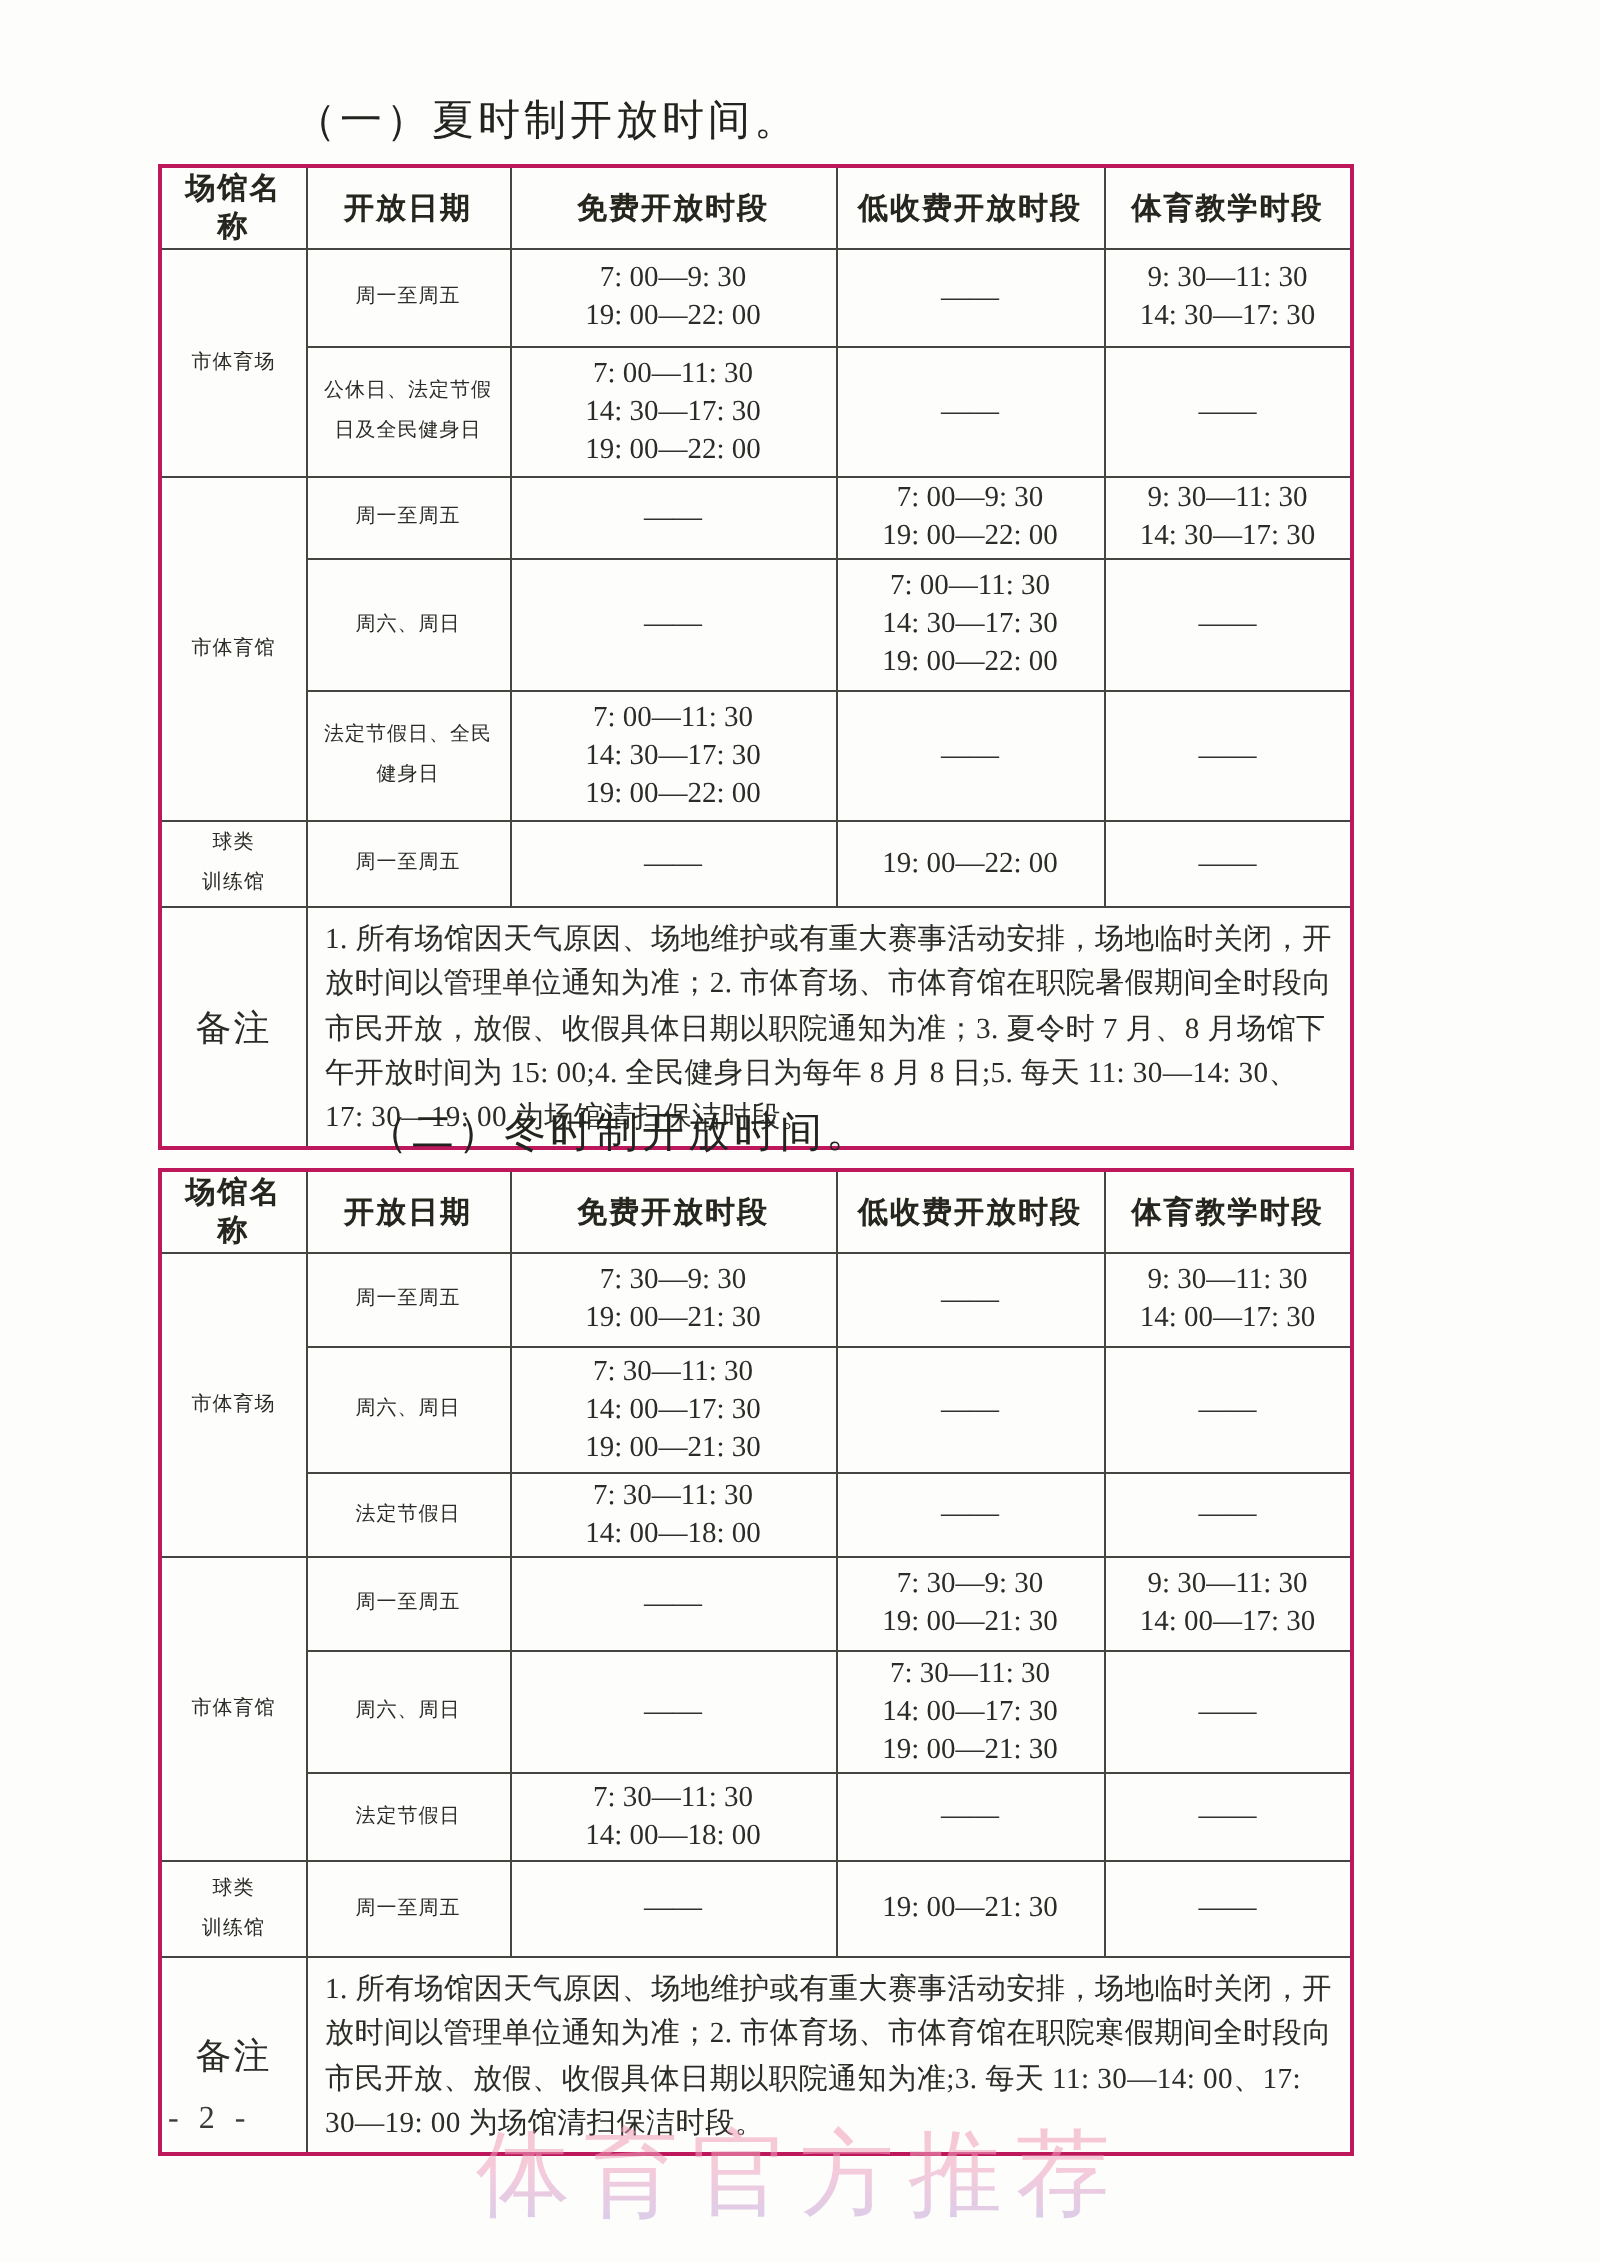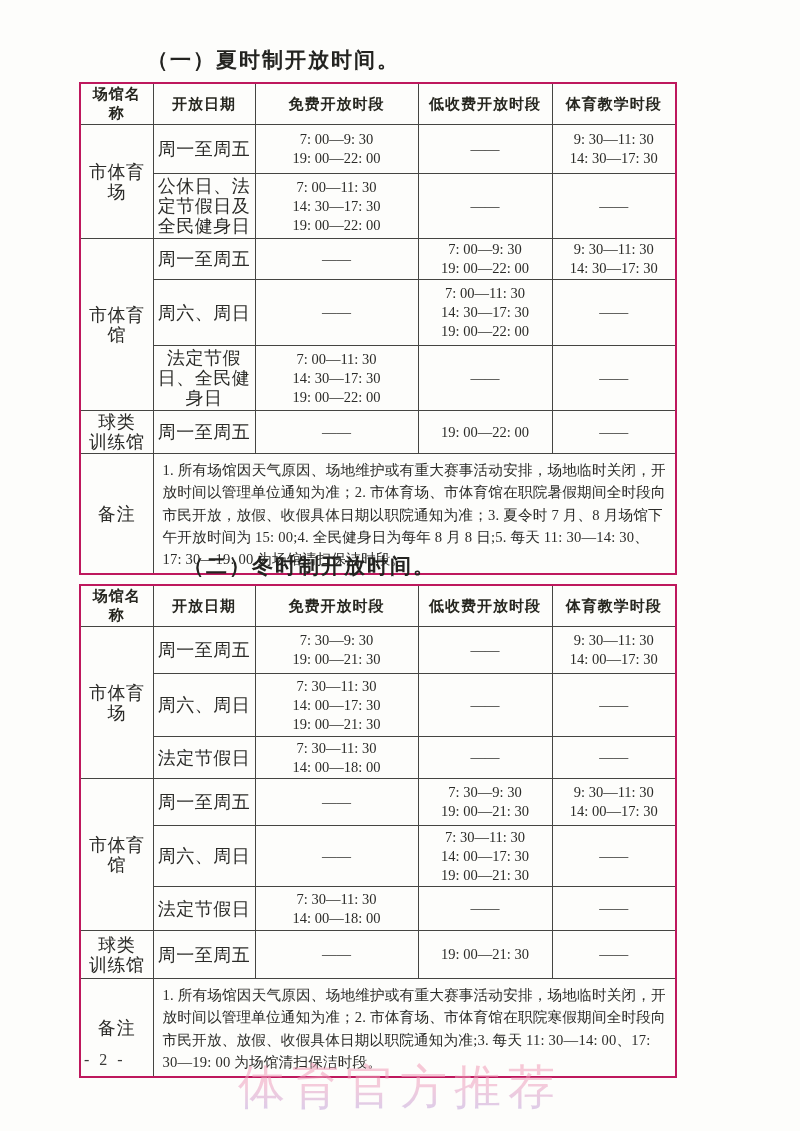--- a/index.html
+++ b/index.html
@@ -10,21 +10,21 @@
   .sheet {
     position:relative;
     width:800px; height:1131px;
     margin:0 auto;
     background:#fdfdfb;
     overflow:hidden;
     color:#2b2b28;
   }
   .sec-title {
     position:absolute; left:147px;
-    font-size:21px; font-weight:bold;
+    font-size:21px; font-weight:normal;
     letter-spacing:2px; color:#232320;
     white-space:nowrap;
   }
   #title-summer { top:46px; }
   #title-winter { top:552px;margin-left:36px; }
 
   table.sched {
     position:absolute; left:79px;
     width:596px;
     border-collapse:collapse; table-layout:fixed;
@@ -36,21 +36,21 @@
     border:1px solid #454542;
     text-align:center; vertical-align:middle;
     padding:1px 4px;
     font-weight:normal;
     color:#2b2b28;
     overflow:hidden;
   }
   .sched th {
     font-size:15px; font-weight:bold; letter-spacing:1px; color:#26261f;
   }
-  .venue-cell, .dates-cell { font-size:18px; line-height:20px; letter-spacing:0.5px; }
+  .venue-cell, .dates-cell { font-size:10px; line-height:20px; letter-spacing:0.5px; }
   .ln { font-size:14.5px; line-height:19px; white-space:nowrap; }
   .notes-label { font-size:18px; letter-spacing:1px; }
   .notes-cell {
     text-align:left !important;
     font-size:14.6px; line-height:22.3px;
     padding:5px 8px 3px 9px !important;
     letter-spacing:0.2px;
     color:#28281f;
   }
   .page-number {

